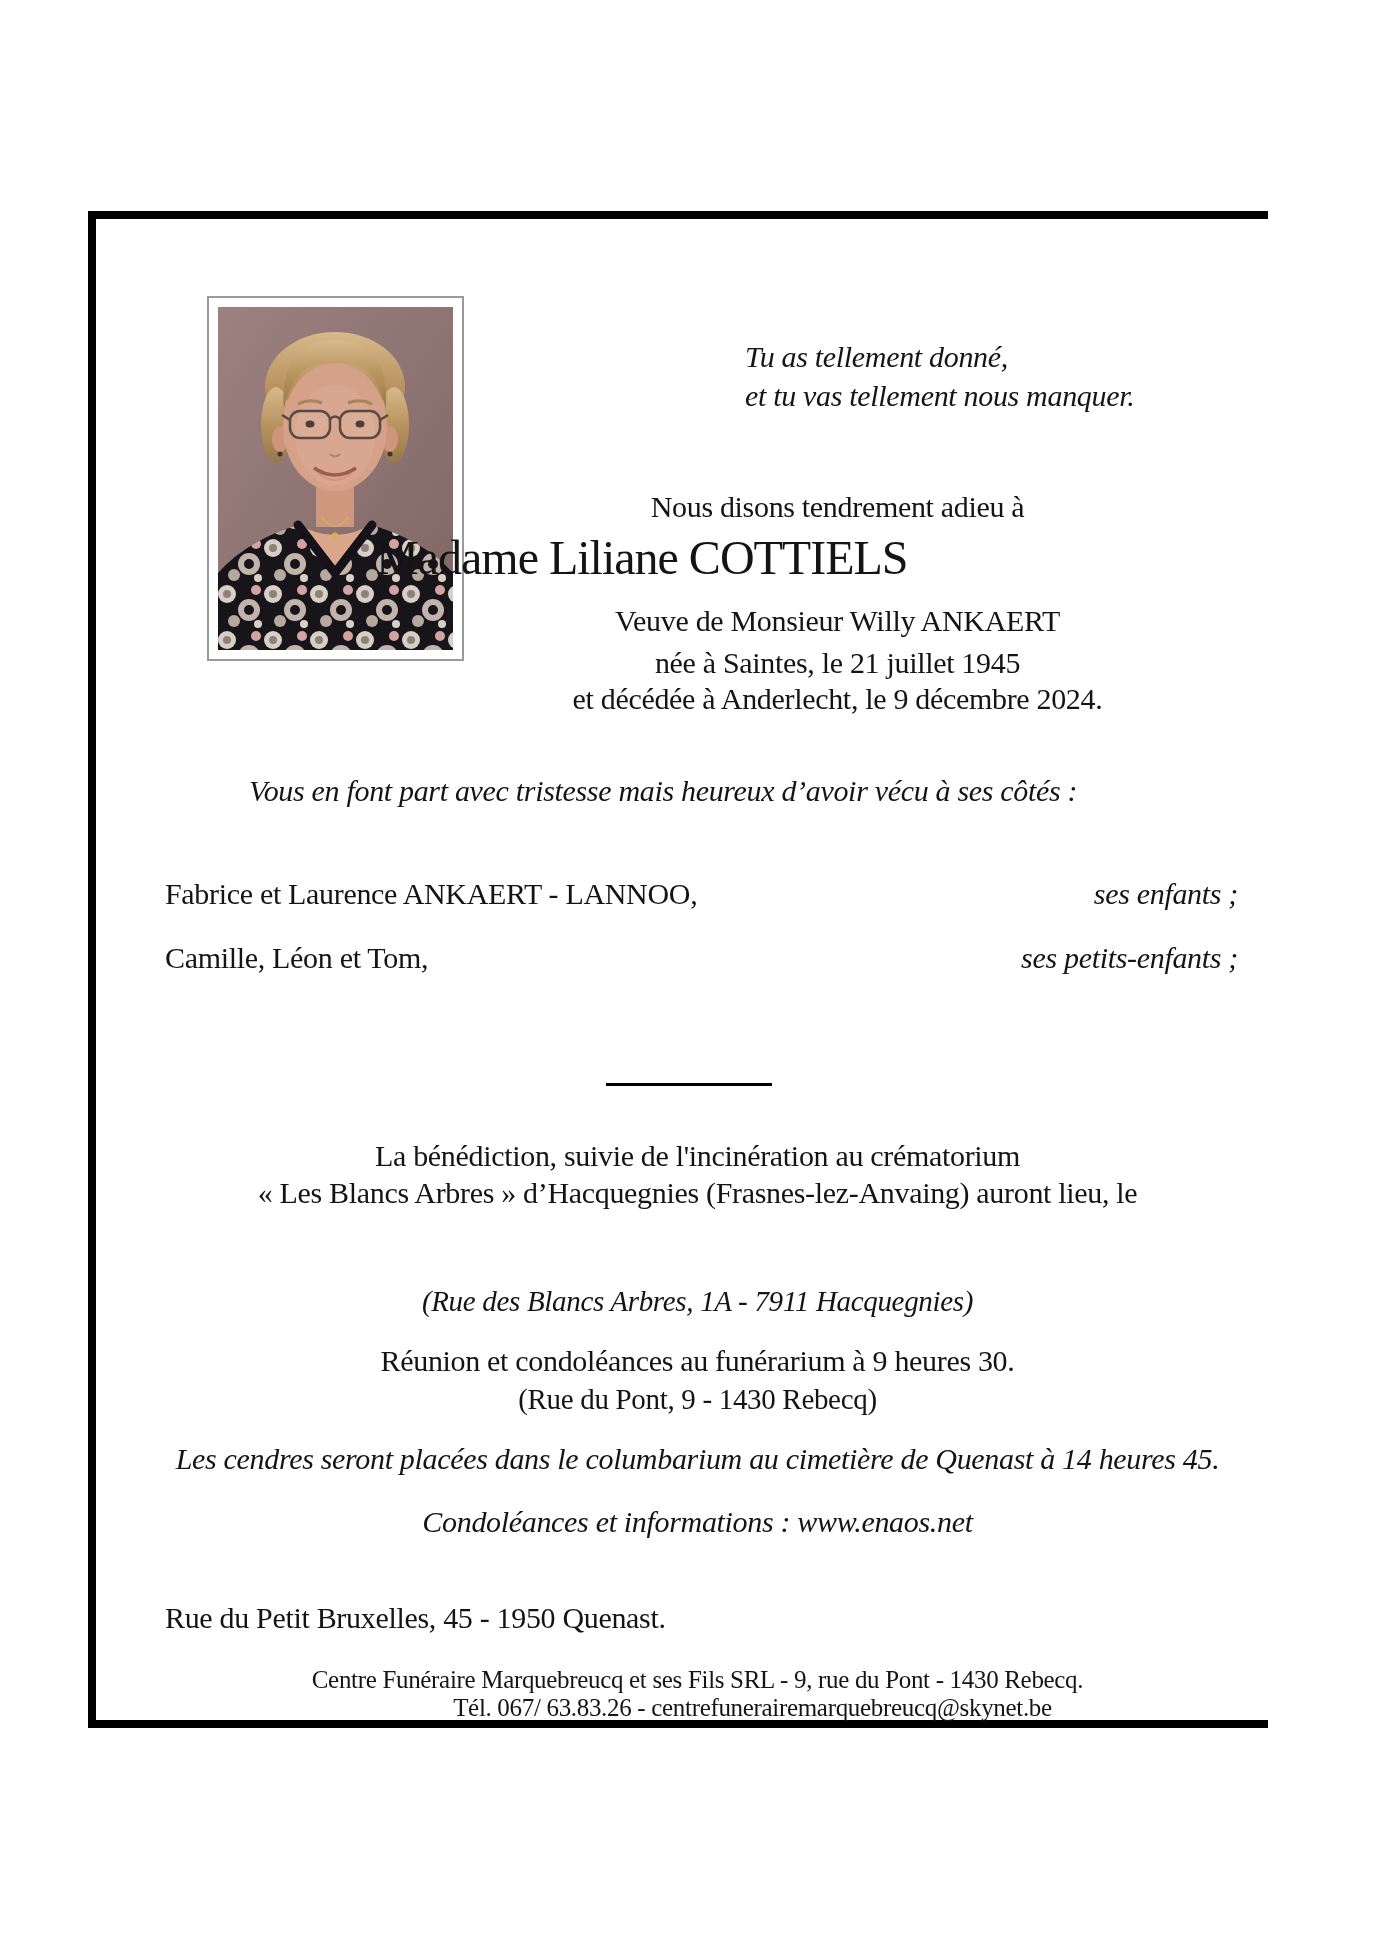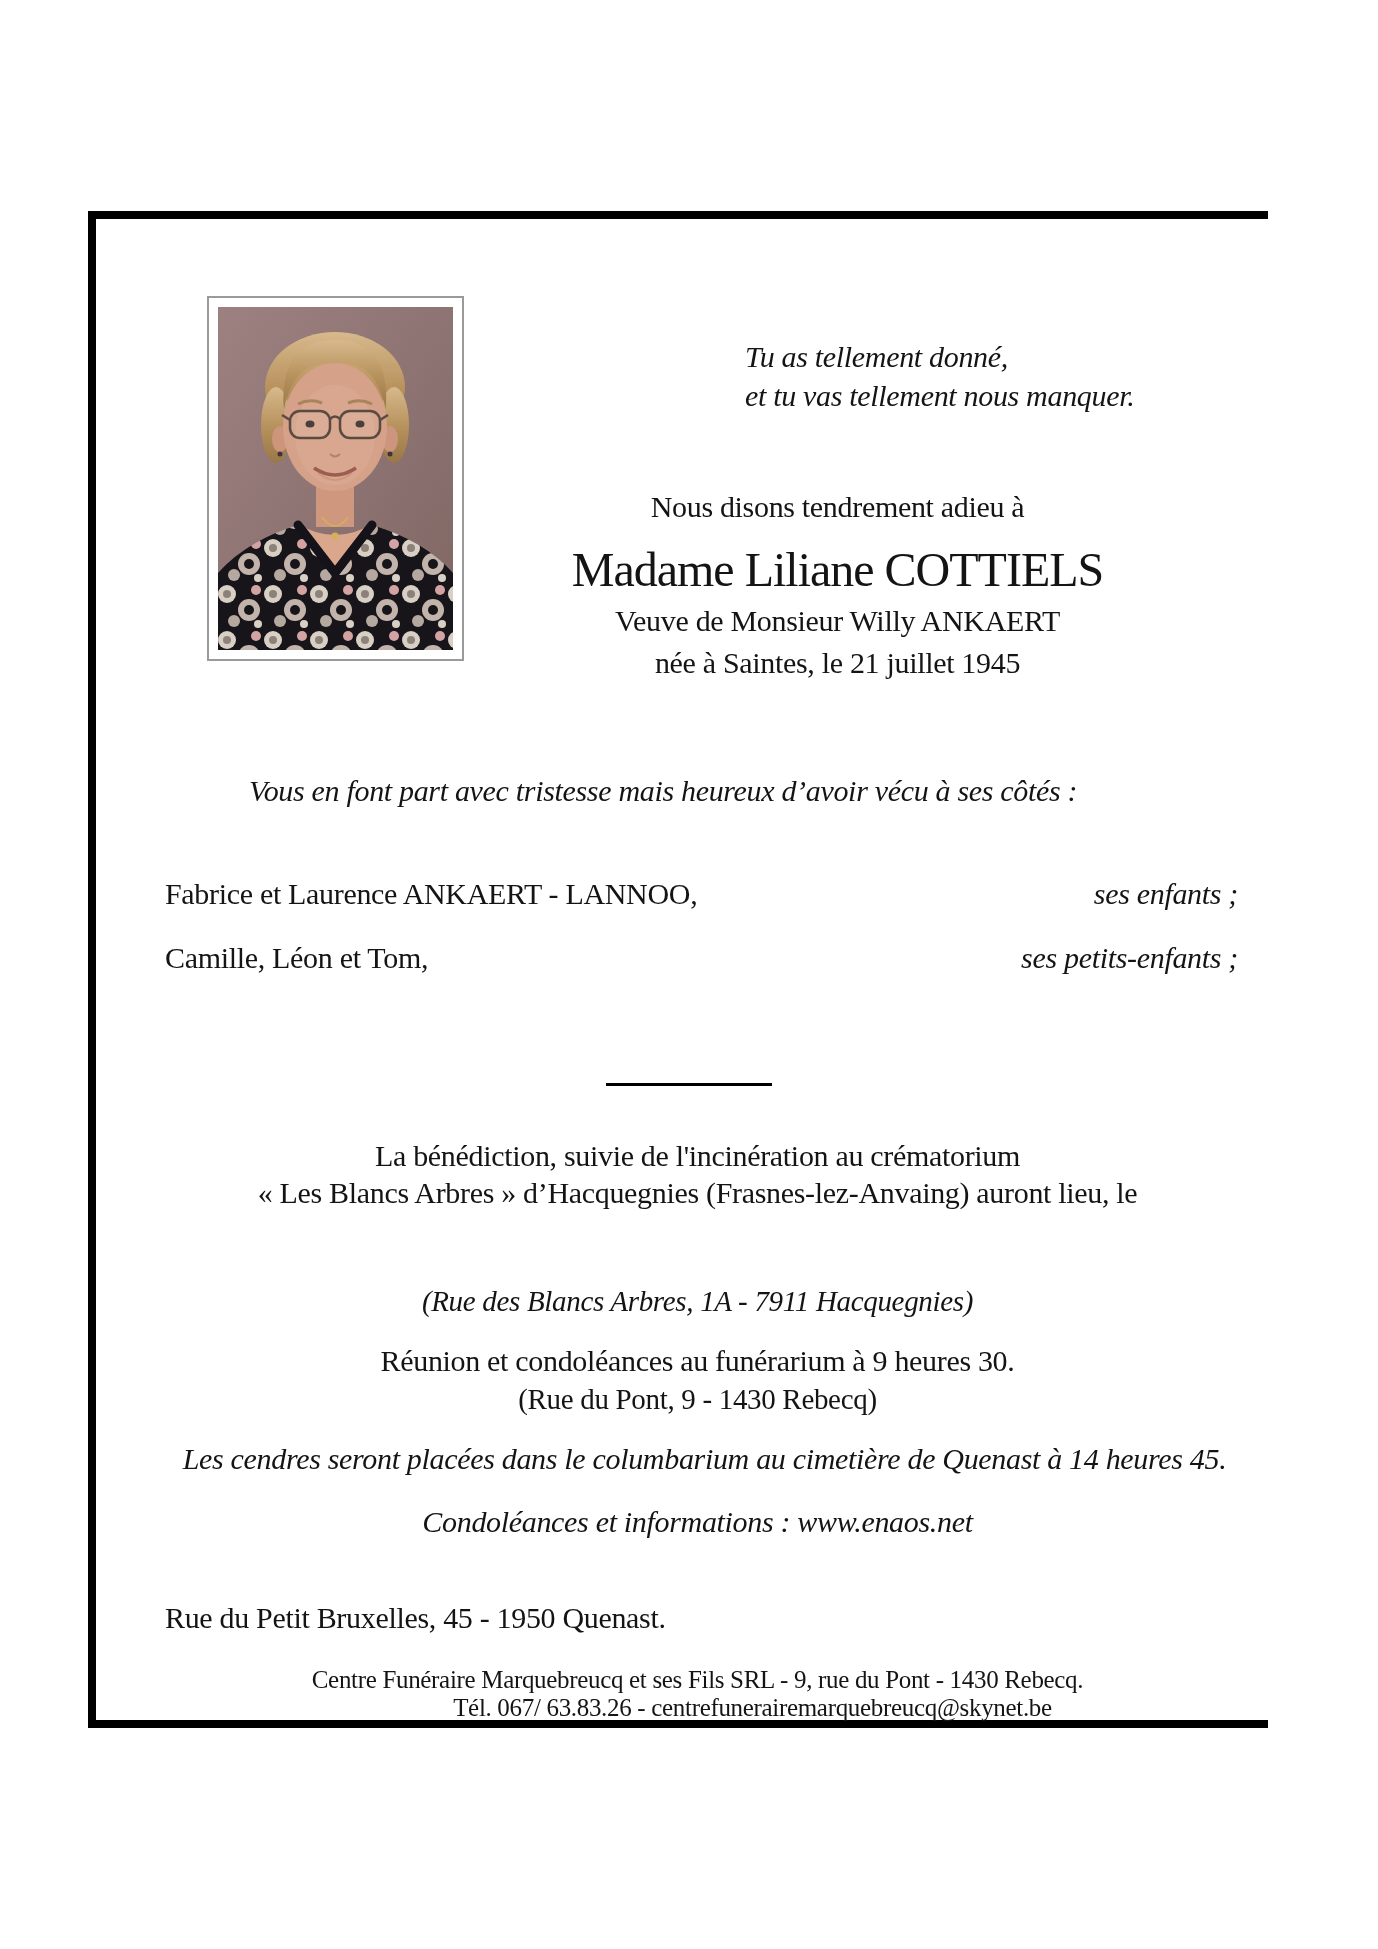--- a/index.html
+++ b/index.html
@@ -34,21 +34,21 @@
   .fs-body   { font-size: 30px; line-height: 36px; }
   .fs-small  { font-size: 29px; line-height: 35px; }
   .fs-footer { font-size: 25px; line-height: 30px; }
   .it { font-style: italic; }
   .b  { font-weight: bold; }
   .c  { left: 0; width: 1203px; text-align: center; }
 
   .quote { left: 649px; top: 118px; font-size: 30px; line-height: 39px; font-weight: bold; font-style: italic; }
 
   .intro    { left: 280px; top: 270px; width: 923px; text-align: center; }
-  .title    { left: 280px; top: 324px; width: 923px; text-align: center;
+  .title    { left: 280px; top: 312px; width: 923px; 
               font-size: 48px; line-height: 54px; font-weight: bold; letter-spacing: -1px; }
   .subtitle { left: 280px; top: 384px; width: 923px; text-align: center; }
   .birth    { left: 280px; top: 426px; width: 923px; text-align: center; }
   .death    { left: 280px; top: 462px; width: 923px; text-align: center; }
 
   .announce { left: 153px; top: 554px; }
 
   .child1     { left: 69px; top: 622px; }
   .child2     { left: 69px; top: 657px; }
   .lbl-child  { right: 61px; top: 657px; text-align: right; }
@@ -57,21 +57,21 @@
   .families   { left: 69px; top: 789px; }
 
   .separator { left: 510px; top: 864px; width: 166px; height: 3px; background: var(--frame, #000000); }
 
   .cer1     { top: 919px; }
   .cer2     { top: 956px; }
   .cerdate  { top: 1016px; font-size: 38px; line-height: 44px; font-weight: bold; letter-spacing: -0.5px; }
   .ceraddr  { top: 1065px; }
   .meet     { top: 1124px; font-weight: bold; }
   .meetaddr { top: 1163px; }
-  .ashes    { top: 1222px; padding-left: 7px; }
+  .ashes    { top: 1222px; }
   .cond1    { top: 1285px; }
   .cond2    { top: 1320px; }
 
   .home  { left: 69px; top: 1381px; }
   .foot1 { top: 1446px; }
   .foot2 { top: 1474px; left: 55px; width: 1203px; text-align: center; }
 </style>
 </head>
 <body>
 
@@ -138,20 +138,21 @@
     <div class="quote">
       <div>Tu as tellement donné,</div>
       <div>et tu vas tellement nous manquer.</div>
     </div>
 
     <div class="intro fs-body">Nous disons tendrement adieu à</div>
 
     <h1 class="title">Madame Liliane COTTIELS</h1>
     <div class="subtitle fs-body">Veuve de Monsieur Willy ANKAERT</div>
     <div class="birth fs-body">née à Saintes, le 21 juillet 1945</div>
+    <div class="death fs-body">et décédée à Anderlecht, le 9 décembre 2024.</div>
 
     <div class="announce fs-body it">Vous en font part avec tristesse mais heureux d’avoir vécu à ses côtés :</div>
 
     <div class="child2 fs-body">Fabrice et Laurence ANKAERT - LANNOO,</div>
     <div class="lbl-child fs-body it">ses enfants ;</div>
     <div class="grandchild fs-body">Camille, Léon et Tom,</div>
     <div class="lbl-grand fs-body it">ses petits-enfants ;</div>
 
     <div class="separator"></div>
 

